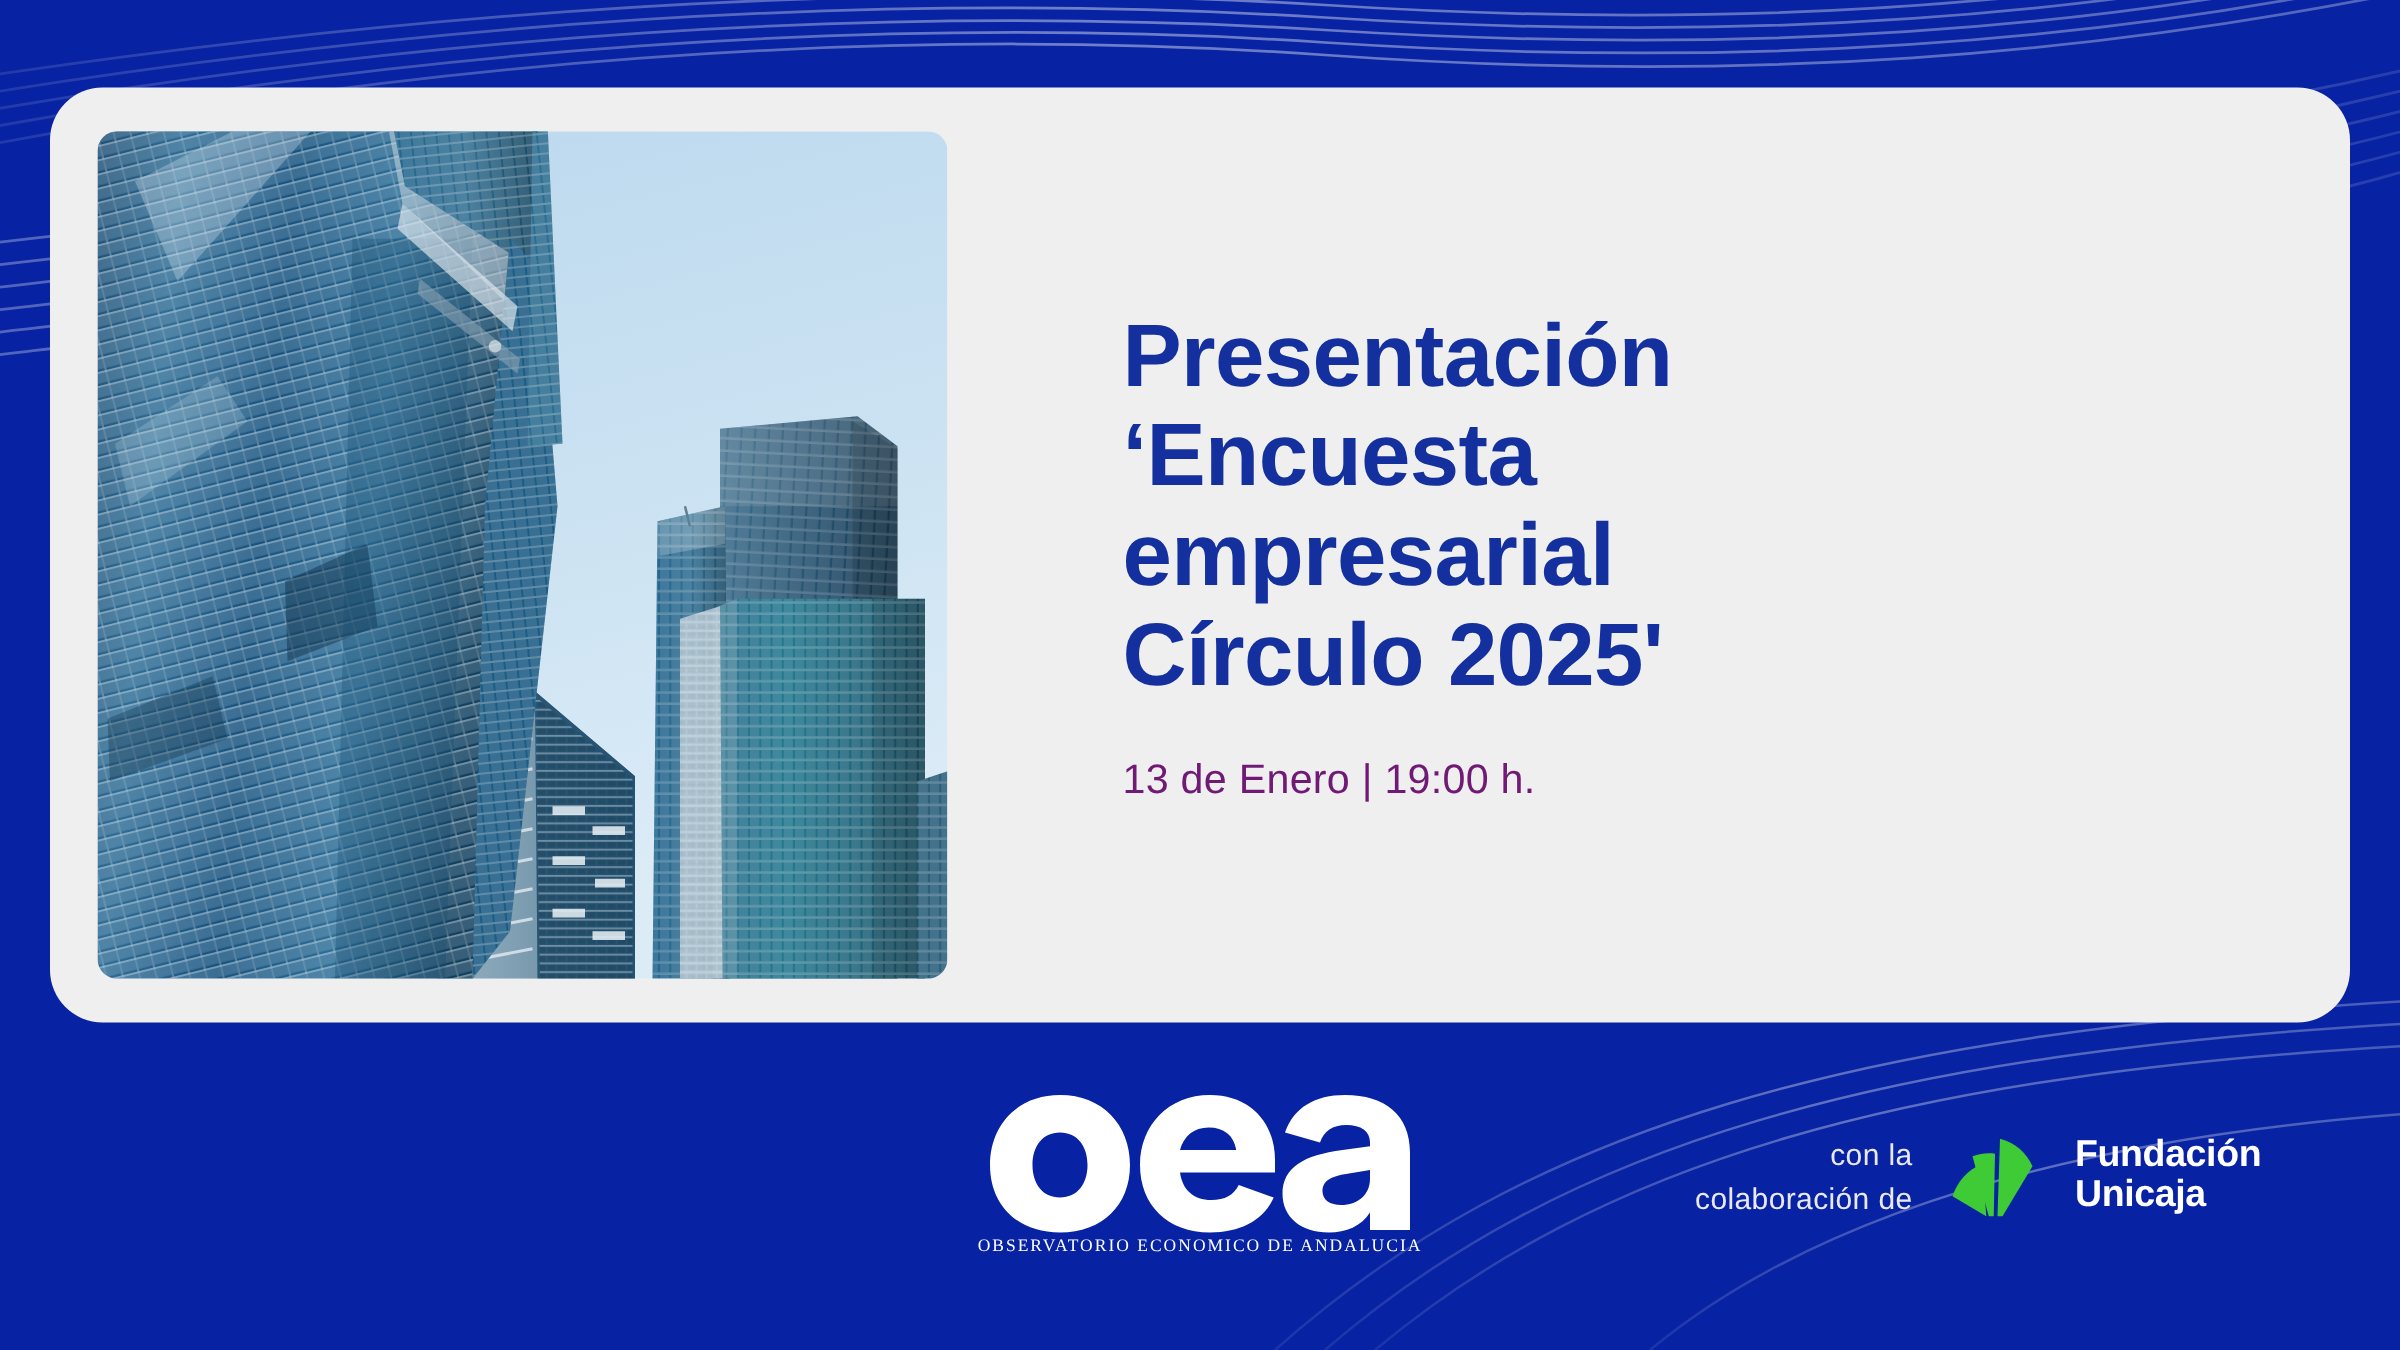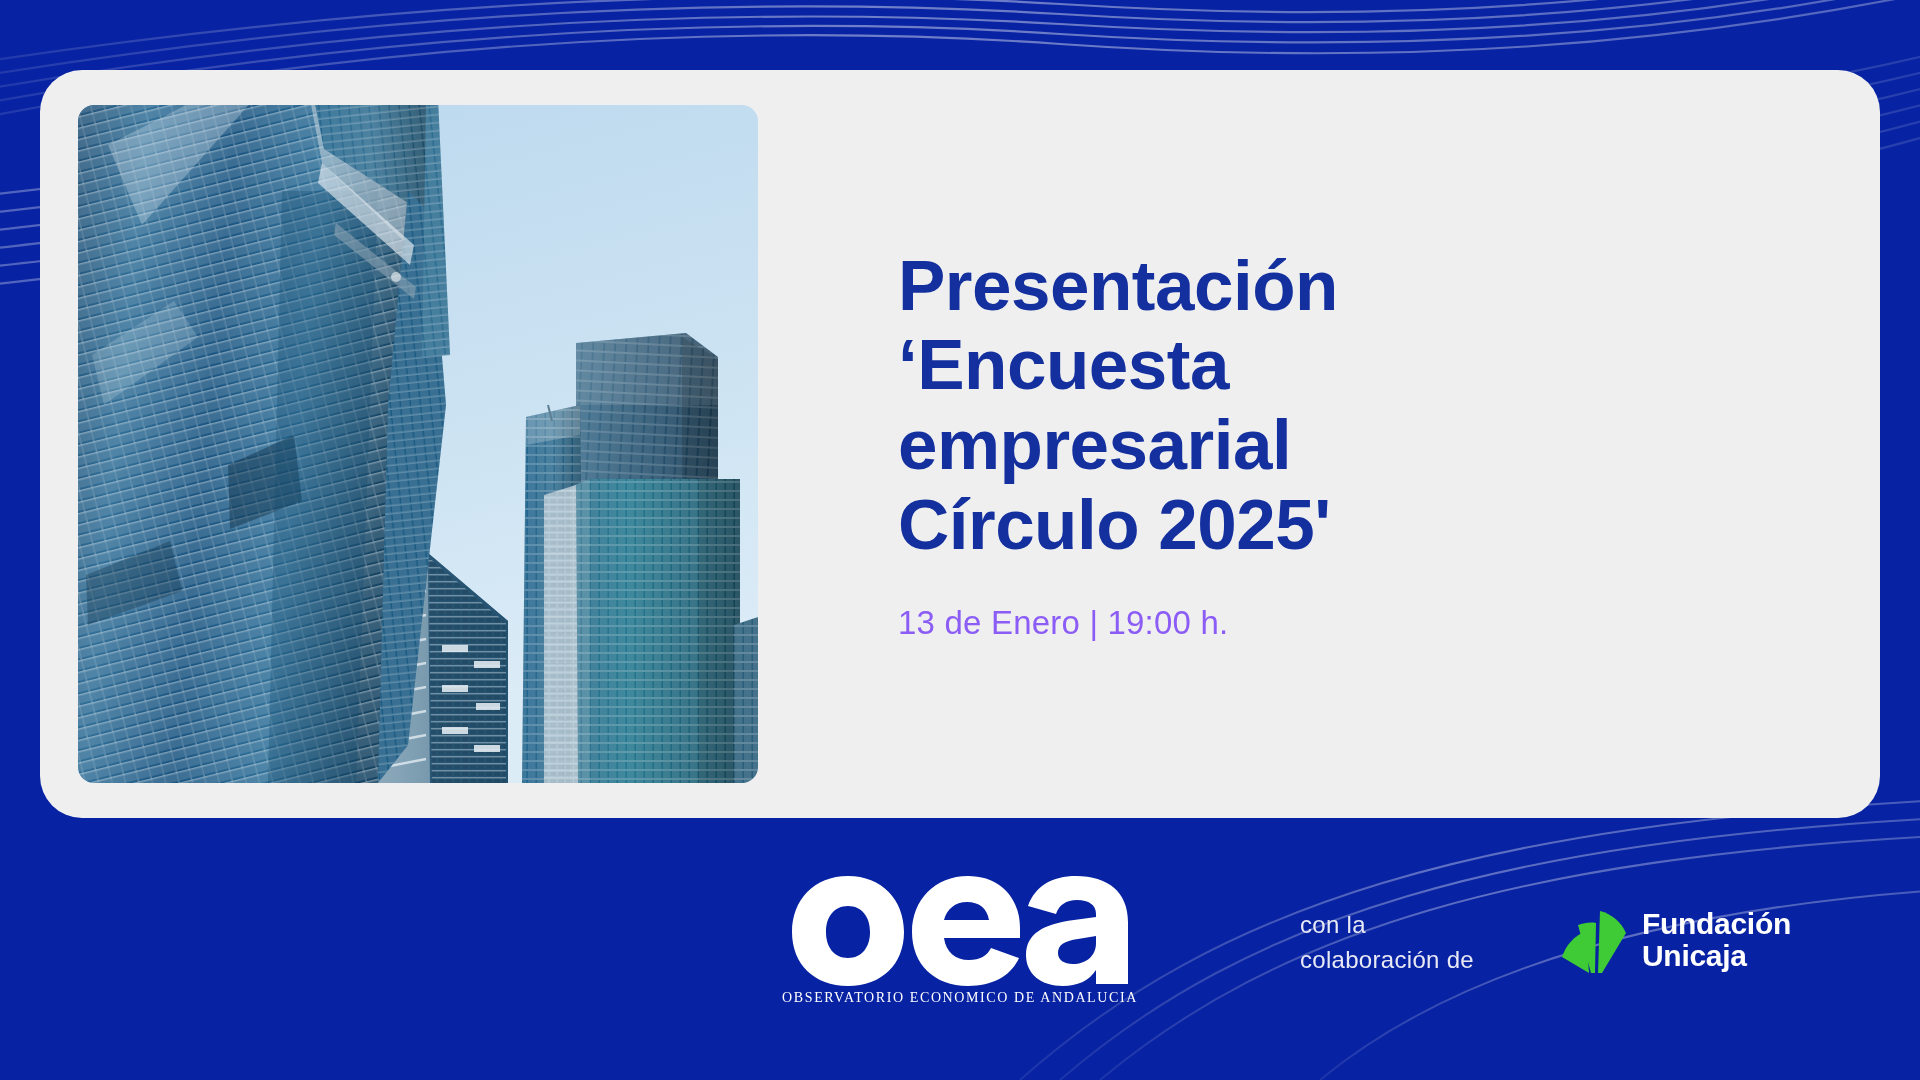--- a/index.html
+++ b/index.html
@@ -47,21 +47,21 @@
   .title {
     color:#14309F;
     font-size:71px;
     font-weight:bold;
     line-height:1.12;
     letter-spacing:-0.5px;
     margin-bottom:40px;
     white-space:pre-line;
   }
   .date {
-    color:#8b5cf6;
+    color:#701a75;
     font-size:33px;
     font-weight:normal;
     letter-spacing:0.2px;
   }
 
   .oea-block {
     position:absolute;
     left:690px; top:870px;
     width:540px;
     text-align:center;
@@ -74,37 +74,37 @@
     font-size:14px;
     letter-spacing:1.6px;
     margin-top:2px;
     white-space:nowrap;
   }
 
   .collab-text {
     position:absolute;
     left:1300px; top:908px;
     width:230px;
-    text-align:left;
+    text-align:right;
     color:#E8E9F5;
     font-size:24px;
     font-weight:300;
     line-height:1.45;
     letter-spacing:0.3px;
     z-index:4;
     white-space:pre-line;
   }
 
   .unicaja {
     position:absolute;
     left:1556px; top:905px;
     z-index:4;
     display:flex;
     align-items:center;
-    gap:14px;
+    gap:32px;
   }
   .unicaja-word {
     color:#FFFFFF;
     font-size:30px;
     font-weight:bold;
     line-height:1.08;
     letter-spacing:-0.3px;
     white-space:pre-line;
   }
 </style>

